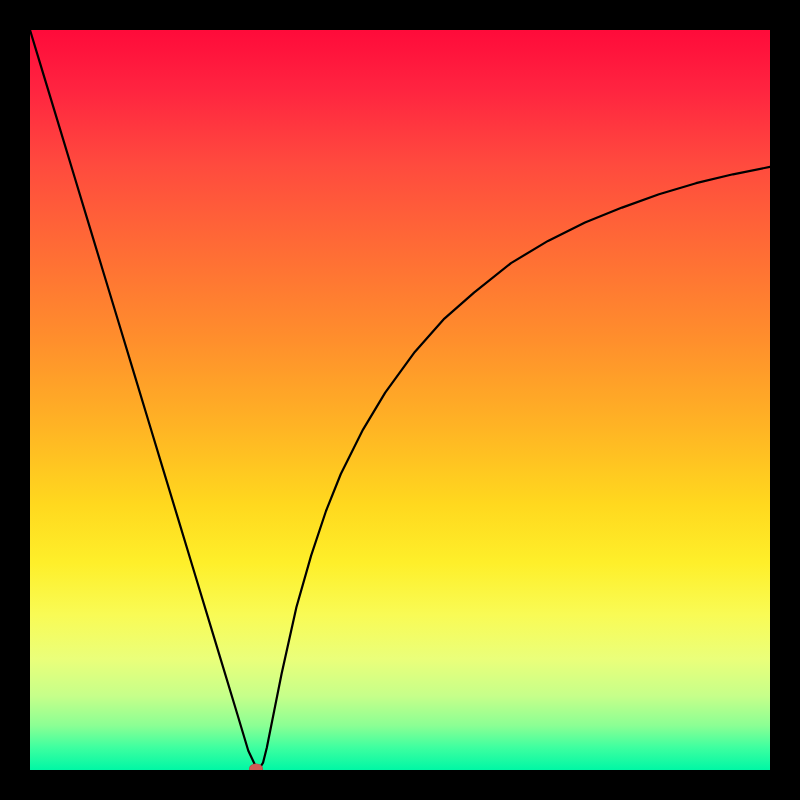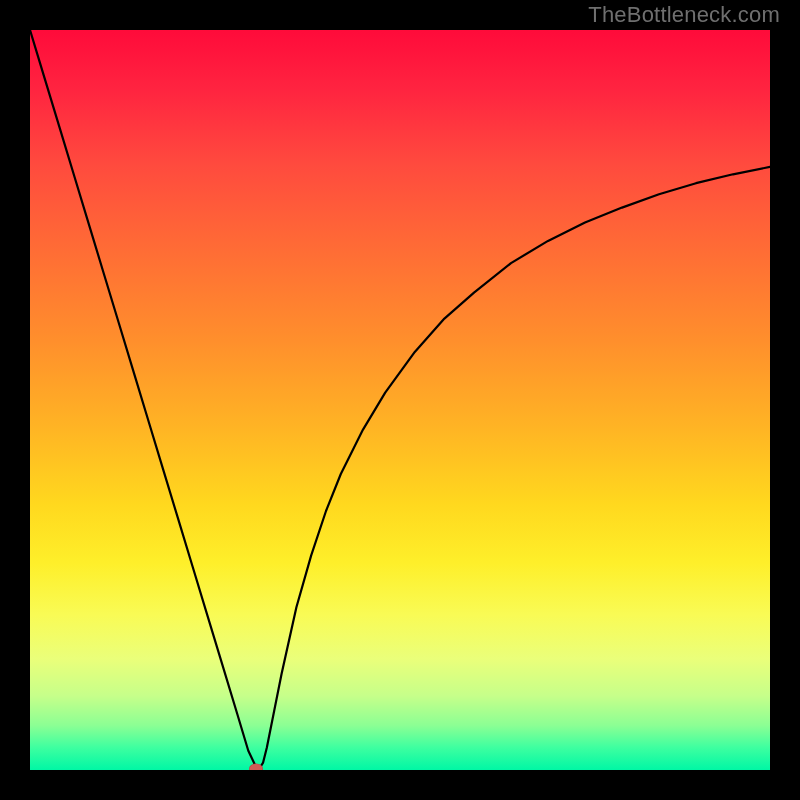--- a/index.html
+++ b/index.html
@@ -70,21 +70,20 @@
     border-radius: 50%;
     transform: translate(-50%, -50%);
     z-index: 3;
     box-shadow: 0 0 0 0.5px rgba(0,0,0,0.2) inset;
   }
 </style>
 </head>
 <body>
 
 <div class="frame">
-  <div class="watermark">TheBottleneck.com</div>
 
   <div class="plot-area">
     <div class="gradient-bg"></div>
     <svg class="curve" viewBox="0 0 740 740" preserveAspectRatio="none">
       <path id="curve-path" fill="none" stroke="#000" stroke-width="2.2" stroke-linejoin="round" stroke-linecap="round" d="M0.00 0.00 L14.80 48.84 L29.60 97.68 L44.40 146.52 L59.20 195.36 L74.00 244.20 L88.80 293.04 L103.60 341.88 L118.40 390.72 L133.20 439.56 L148.00 488.40 L162.80 537.24 L177.60 586.08 L192.40 634.92 L207.20 683.76 L218.30 720.76 L225.70 736.30 L229.40 738.52 L233.10 732.60 L236.80 717.80 L244.20 680.80 L251.60 643.80 L266.40 577.20 L281.20 525.40 L296.00 481.00 L310.80 444.00 L333.00 399.60 L355.20 362.60 L384.80 321.90 L414.40 288.60 L444.00 262.70 L481.00 233.10 L518.00 210.90 L555.00 192.40 L592.00 177.60 L629.00 164.28 L666.00 153.18 L703.00 144.30 L740.00 136.90"></path>
     </svg>
     <div id="marker" class="marker" style="left: 225.7px; top: 738.52px;"></div>
   </div>
 </div>
 

